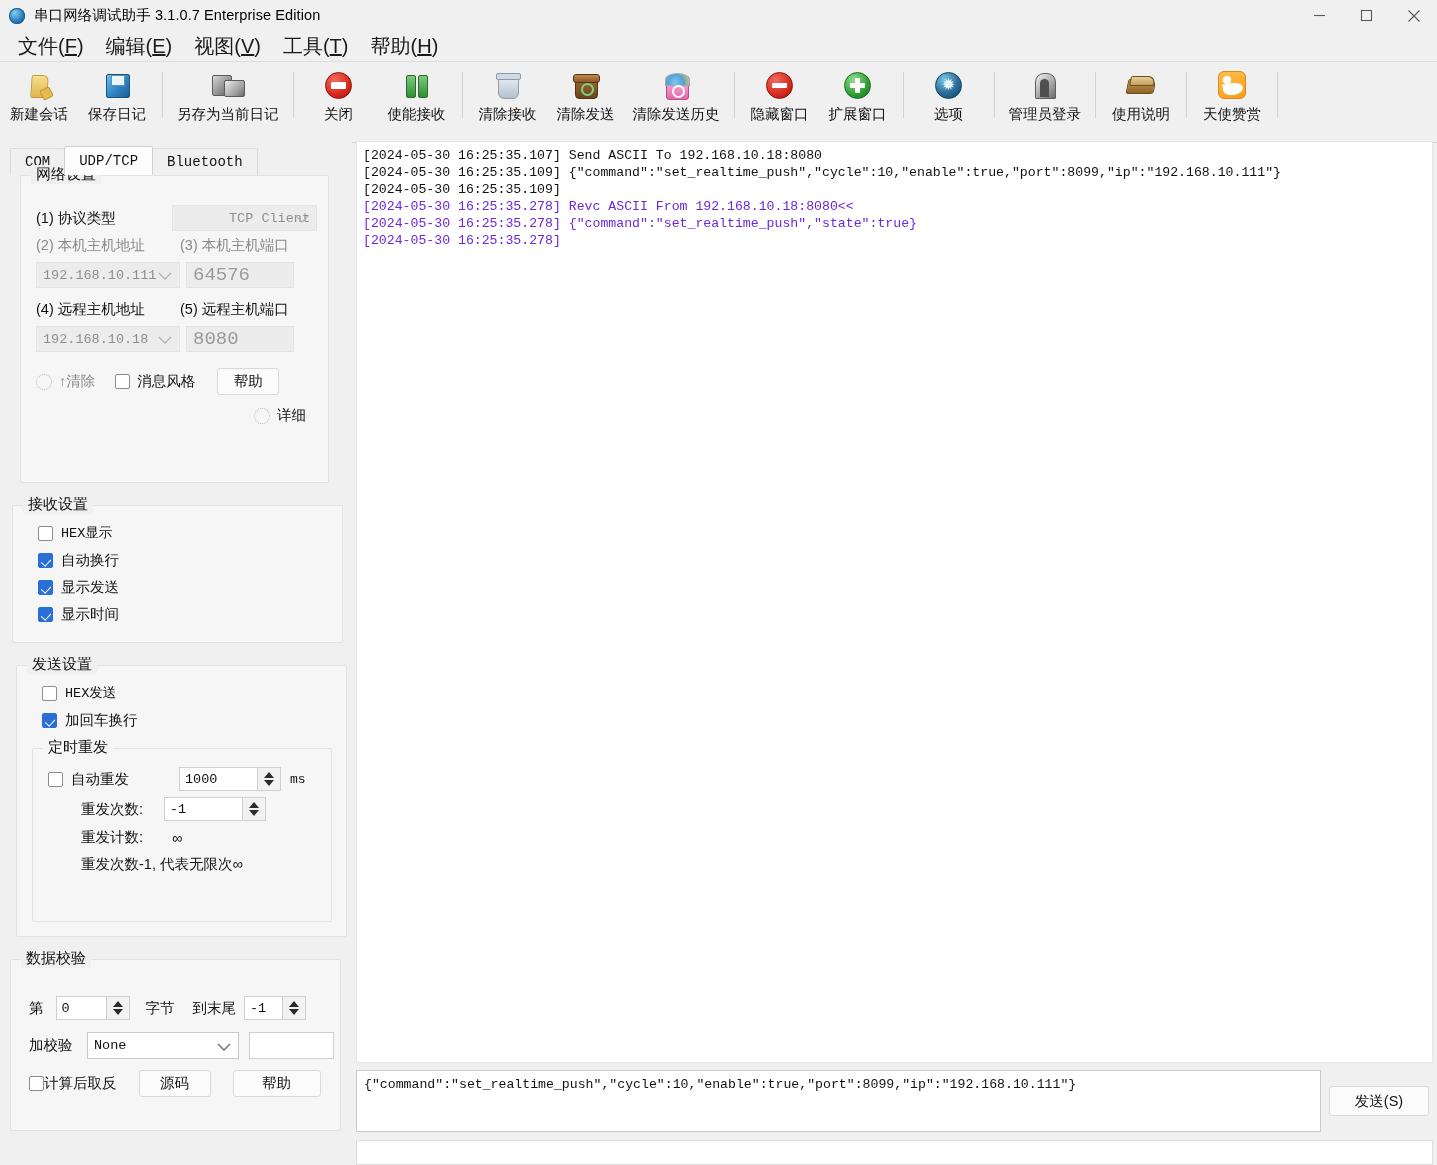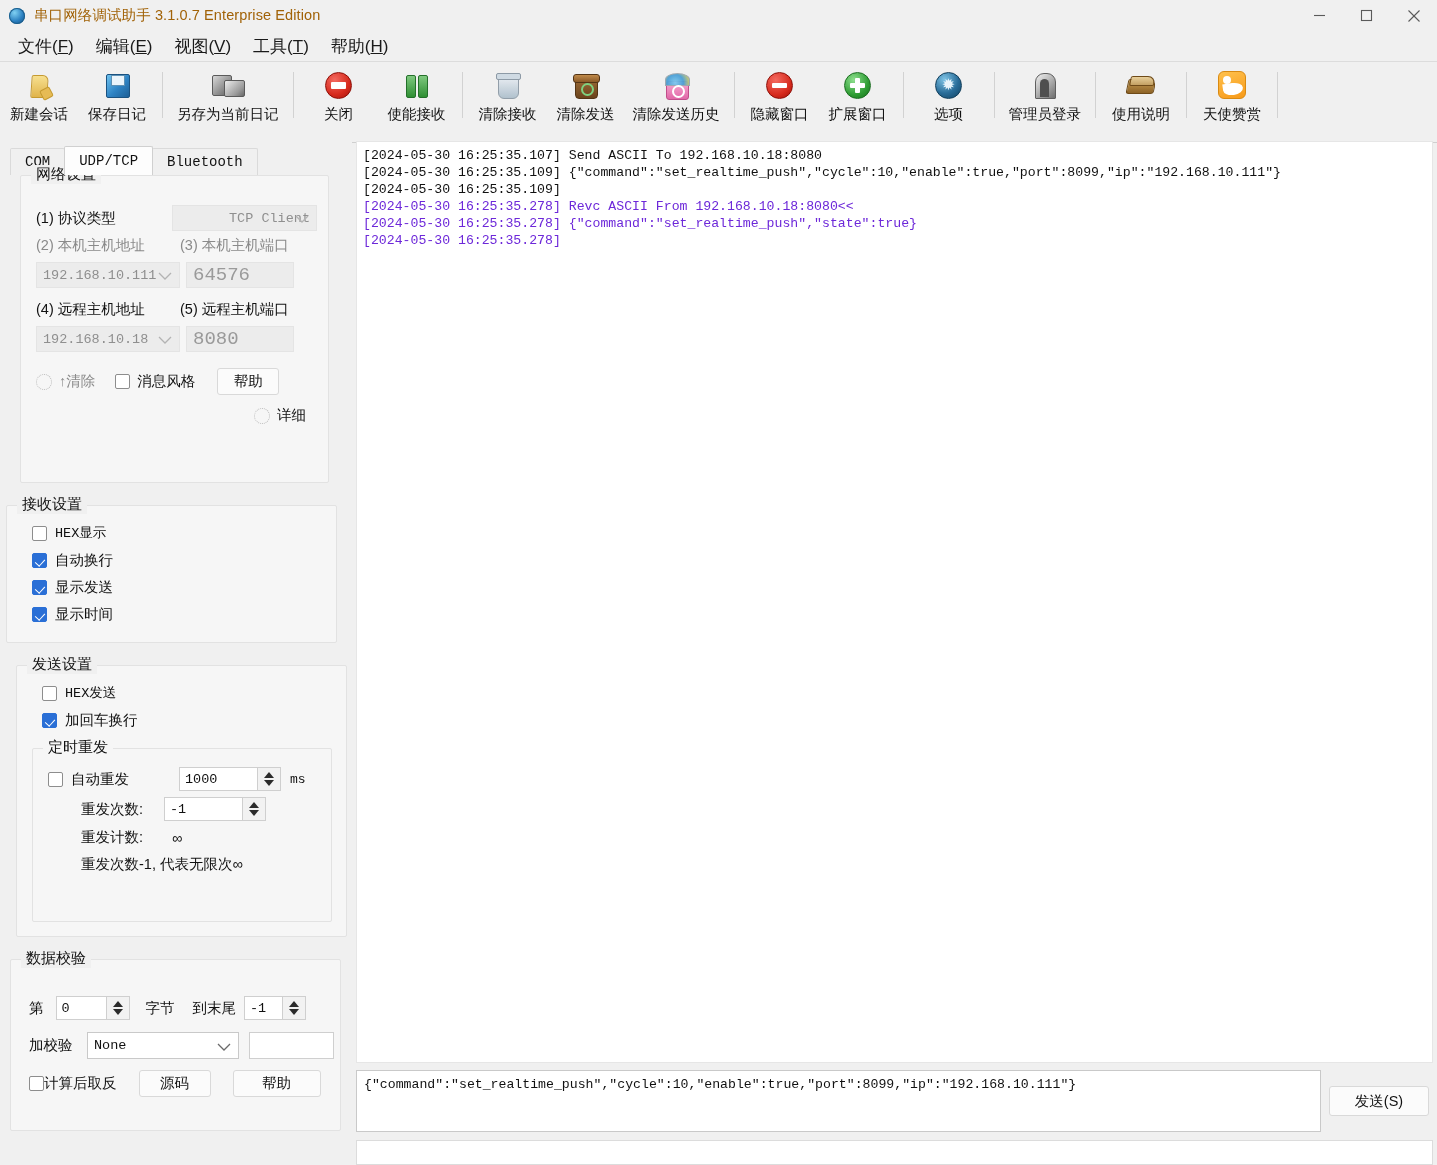--- a/index.html
+++ b/index.html
@@ -20,35 +20,35 @@
     background: #f0f0f0;
     display: flex; align-items: center;
   }
   .title-icon {
     width: 16px; height: 16px; margin-left: 9px; margin-right: 9px;
     border-radius: 50%;
     background: radial-gradient(circle at 35% 30%, #7fd0f2 0%, #2a7fc0 55%, #134a78 100%);
     box-shadow: inset 0 0 0 1px #1b5e8c;
     flex: 0 0 auto;
   }
-  .title-text { font-size: 14.5px; color: #a16207; letter-spacing: 0.1px; }
+  .title-text { font-size: 14.5px; color: #000000; letter-spacing: 0.1px; }
   .winbtns { position: absolute; right: 0; top: 0; height: 31px; display: flex; }
   .winbtn {
     width: 47px; height: 31px; display: flex; align-items: center; justify-content: center;
     color: #5a5a5a; font-size: 14px;
   }
   .winbtn svg { display: block; }
 
   
   .menubar {
     position: absolute; left: 0; top: 33px; width: 1437px; height: 26px;
     background: #f0f0f0; display: flex; align-items: center; padding-left: 7px;
   }
   .menuitem {
-    font-size: 17px; color: #1a1a1a; padding: 2px 11px; white-space: nowrap;
+    font-size: 20px; color: #1a1a1a; padding: 2px 11px; white-space: nowrap;
   }
   .menuitem u { text-decoration: underline; }
 
   
   .toolbar {
     position: absolute; left: 0; top: 61px; width: 1437px; height: 74px;
     background: #f0f0f0;
     border-top: 1px solid #dcdcdc;
     border-bottom: 1px solid #cfcfcf;
     display: flex; align-items: flex-start; padding-top: 6px;
@@ -508,21 +508,21 @@
           <span>帮助</span>
         </span>
       </div>
 
       <div class="row" style="position:absolute; left:233px; top:230px;">
         <span class="radio"></span>
         <span class="lbl" style="margin-left:7px;">详细</span>
       </div>
     </div>
 
-    <div class="group" style="left:6px; top:368px; width:329px; height:136px;">
+    <div class="group" style="left:12px; top:368px; width:329px; height:136px;">
       <div class="legend">接收设置</div>
       <div class="row" style="position:absolute; left:25px; top:18px;">
         <span class="cb"></span>
         <span class="lbl mono" style="margin-left:8px; font-size:13.5px;">HEX显示</span>
       </div>
       <div class="row" style="position:absolute; left:25px; top:45px;">
         <span class="cb checked"></span>
         <span class="lbl" style="margin-left:8px;">自动换行</span>
       </div>
       <div class="row" style="position:absolute; left:25px; top:72px;">

